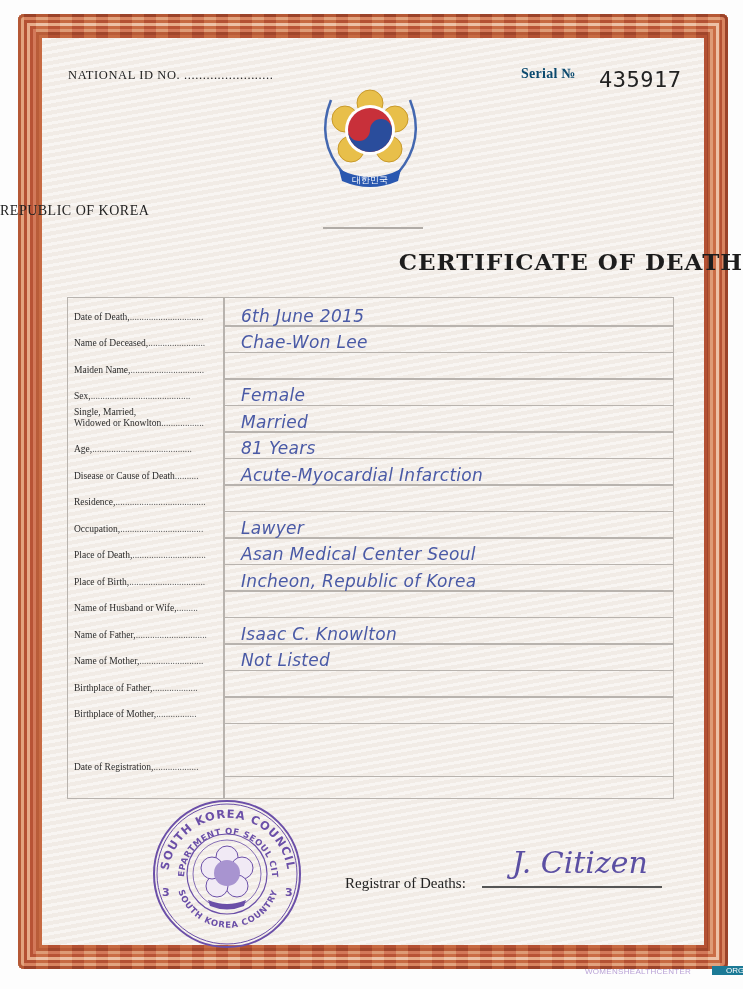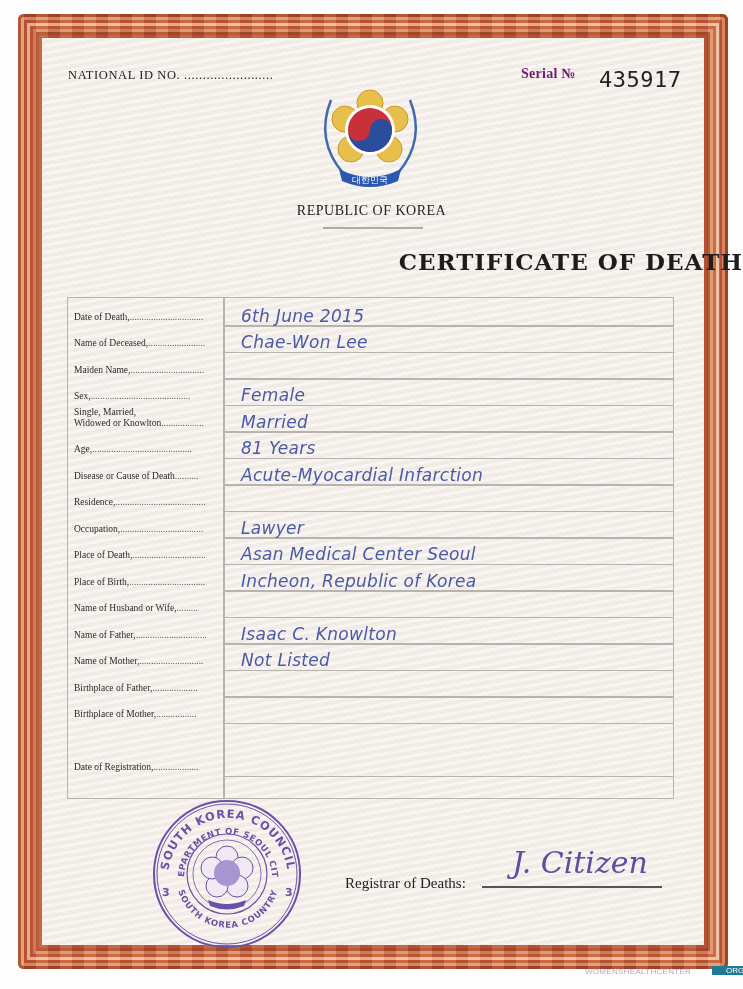--- a/index.html
+++ b/index.html
@@ -9,24 +9,24 @@
     box-shadow: inset 0 0 0 3px #9c4a2e, inset 0 0 0 6px #d98f6e, inset 0 0 0 9px #b55a3a, inset 0 0 0 12px #e8b497, inset 0 0 0 15px #b95c3c, inset 0 0 0 18px #d48567, inset 0 0 0 21px #a24e31;
   }
   .frame::before { content:""; position:absolute; inset:0; border-radius:6px;
     background: repeating-linear-gradient(90deg, rgba(255,220,200,0.25) 0 6px, rgba(120,40,20,0.15) 6px 18px, rgba(255,220,200,0.25) 18px 24px);
     mix-blend-mode: overlay; }
   .paper { position:absolute; left:42px; top:38px; width:662px; height:907px;
     background: #f5f0eb;
     background-image: repeating-linear-gradient(170deg, rgba(255,255,255,0.35) 0 3px, rgba(230,222,214,0.25) 3px 7px);
   }
   .natid { position:absolute; left:68px; top:68px; font-size:12.5px; letter-spacing:0.6px; color:#222; }
-  .serial { position:absolute; left:521px; top:66px; font-size:14px; font-weight:bold; color:#701a75; letter-spacing:0.3px; }
+  .serial { position:absolute; left:521px; top:66px; font-size:14px; font-weight:bold; color:#0c4a6e; letter-spacing:0.3px; }
   .serialno { position:absolute; left:599px; top:60px; font-size:22px; font-family:"DejaVu Sans Mono", monospace; color:#222; letter-spacing:0.5px;margin-top:7px; }
   .emblem { position:absolute; left:313px; top:85px; width:115px; height:110px; }
-  .republic { position:absolute; left:0; width:743px; top:203px; text-align:center; font-size:14px; color:#222; letter-spacing:0.5px; }
+  .republic { position:absolute; left:0; width:743px; top:203px; text-align:left; font-size:14px; color:#222; letter-spacing:0.5px; }
   .rep-rule { position:absolute; left:323px; top:227px; width:100px; height:2px; background:#b0aba6; }
   .title { position:absolute; left:0; width:743px; top:248px; text-align:right; font-size:23px; font-weight:bold; color:#1d1d1d; letter-spacing:1px; font-family:"DejaVu Serif", serif; }
   .table { position:absolute; left:67px; top:297px; width:607px; height:502px; border:1.5px solid #b8b3ae; box-sizing:border-box; }
   .divider { position:absolute; left:155px; top:0; bottom:0; width:1.5px; background:#b8b3ae; }
   .row { position:absolute; left:0; width:100%; height:26.5px; }
   .label { position:absolute; left:6px; bottom:4px; font-size:9.5px; color:#2b2b2b; white-space:nowrap; line-height:11px; }
   .label .dots { letter-spacing:0px; color:#555; }
   .line { position:absolute; left:156px; right:0; bottom:0; height:1.5px; background:#b8b3ae; }
   .value { position:absolute; left:173px; bottom:1px; font-size:17px; color:#4a5aa6; font-family:"DejaVu Sans", sans-serif; font-style:italic; white-space:nowrap; letter-spacing:0.3px; }
   .seal { position:absolute; left:150px; top:800px; width:155px; height:148px; }

